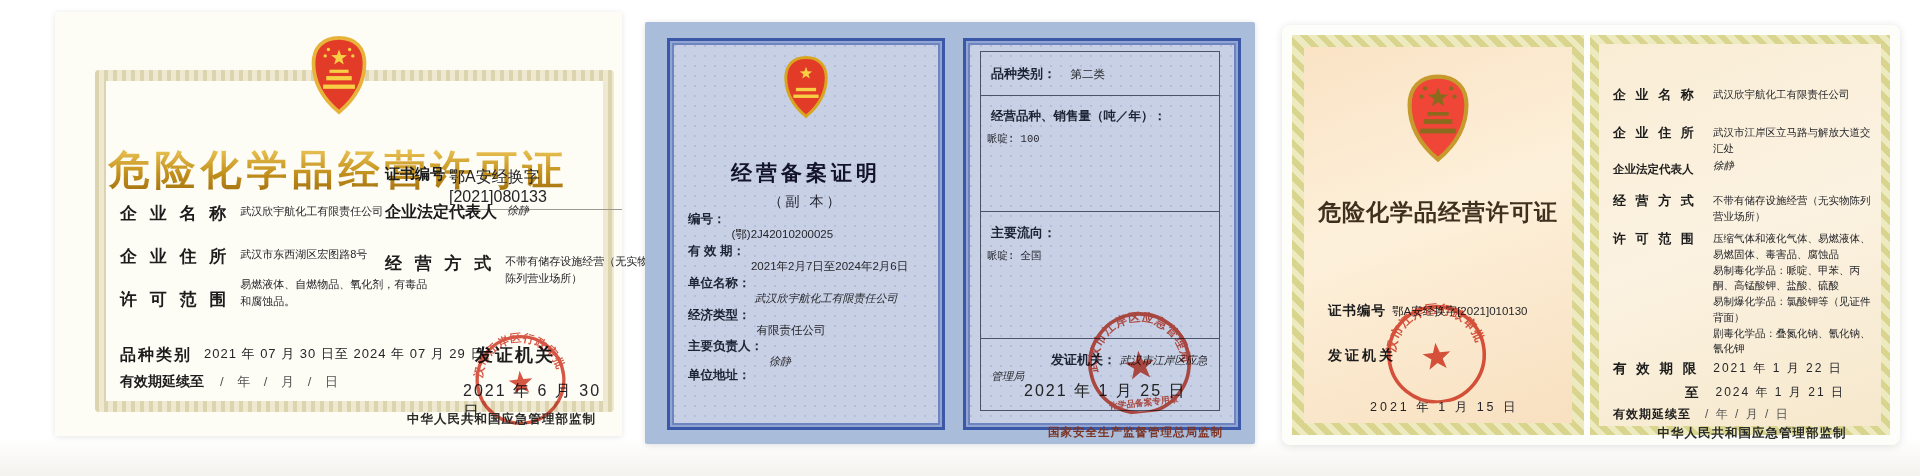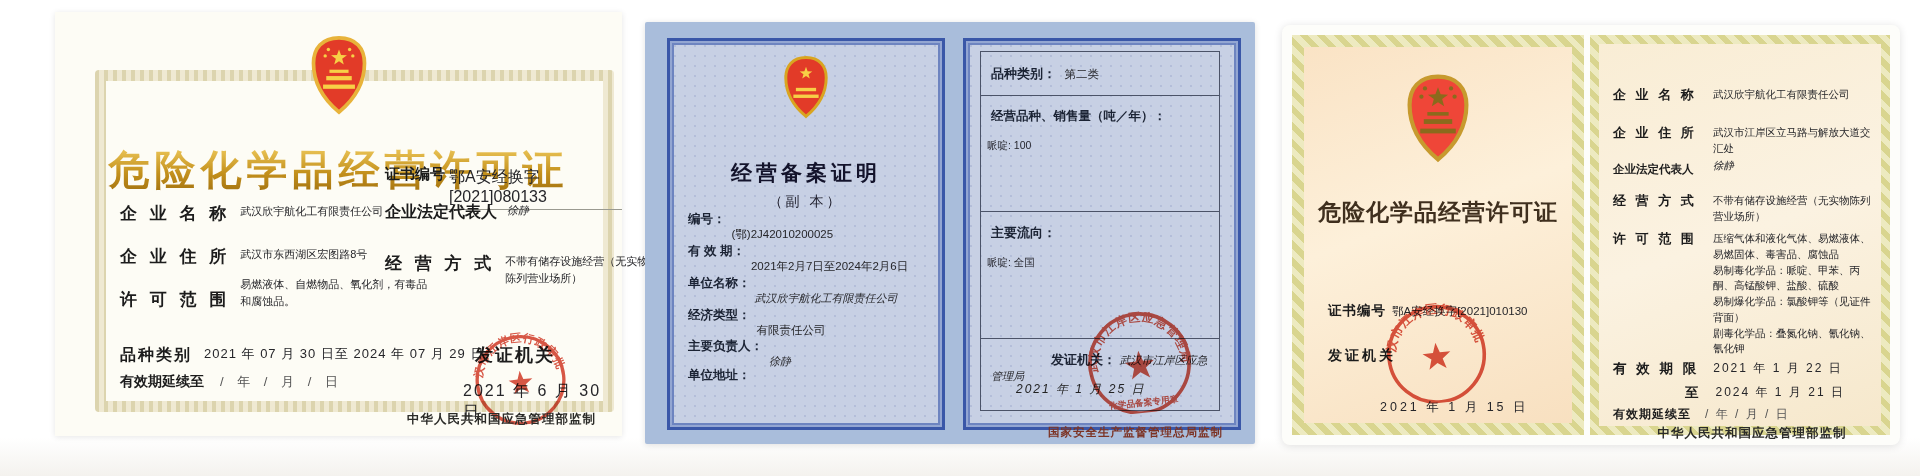--- a/index.html
+++ b/index.html
@@ -40,42 +40,42 @@
   .pm-right{left:318px;}
   .pm-t1{position:absolute;top:88px;font-size:20px;font-weight:bold;color:#13132b;letter-spacing:1px;}
   .pm-t2{position:absolute;top:118px;font-size:21px;font-weight:bold;color:#13132b;letter-spacing:4px;}
   .pm-sub{position:absolute;top:152px;font-size:14px;color:#20202e;letter-spacing:3px;}
   .pm-field{left:18px;}
   .pm-field .lbl{font-size:12.5px;color:#1b2334;}
   .pm-field .val{font-size:11.5px;margin-left:6px;margin-top:16px;}
   .pm-box{position:absolute;left:14px;top:10px;width:238px;height:358px;border:1px solid #4b5368;}
   .pm-sec{position:absolute;left:0;width:100%;box-sizing:border-box;padding:12px 10px 0;}
   .pm-sec .lbl{font-size:13px;color:#1b2334;}
-  .pm-sec .small{font-size:10.5px;color:#26262e;margin-top:14px;}
+  .pm-sec .small{font-size:10.5px;color:#26262e;margin-top:7px;font-family:Liberation Mono, monospace;}
   .pm-issuer{font-size:12.5px;}
   .pm-issuer .val{font-size:11px;}
-  .pm-date{position:absolute;left:50px;top:340px;font-size:12px;color:#222;letter-spacing:2px;font-style:italic;}
+  .pm-date{position:absolute;left:58px;top:340px;font-size:16px;color:#222;letter-spacing:2px;}
   .pm-footer{position:absolute;right:32px;bottom:4px;font-size:11.5px;font-weight:bold;color:#7c3324;letter-spacing:1px;}
 
   
   .cert-right{left:1282px;top:25px;width:618px;height:420px;background:#fdfdfa;border-radius:8px;box-shadow:0 1px 8px rgba(0,0,0,.12);}
   .page-cream{position:absolute;top:10px;height:400px;box-sizing:border-box;border:12px solid transparent;
     background:linear-gradient(160deg,#fae3c5 0%,#fdf0da 45%,#f8e0c0 100%) padding-box,
                repeating-linear-gradient(45deg,#d9d58f 0 6px,#edeac0 6px 12px) border-box;}
   .pr-left{left:10px;width:292px;}
   .pr-right{left:308px;width:300px;border-width:9px;
     background:linear-gradient(160deg,#f9edd5 0%,#fbf2e1 50%,#f6e8cc 100%) padding-box,
                repeating-linear-gradient(45deg,#d9d58f 0 6px,#edeac0 6px 12px) border-box;}
   .pr-title{position:absolute;top:150px;font-size:23px;font-weight:bold;color:#3f2f1e;letter-spacing:1px;}
   .pr-sub{position:absolute;top:182px;font-size:13.5px;color:#4a463c;letter-spacing:4px;}
   .pr-certno{left:24px;top:255px;}
   .pr-certno .lbl{font-size:13.5px;letter-spacing:1px;}
   .pr-certno .val{font-size:11.5px;margin-left:6px;margin-top:2px;}
   .pr-issuer{left:24px;top:300px;font-size:14px;letter-spacing:3px;}
-  .pr-date{left:76px;top:352px;font-size:12.5px;color:#222;letter-spacing:3px;}
+  .pr-date{left:66px;top:352px;font-size:12.5px;color:#222;letter-spacing:3px;}
   .pr-row .lbl{font-size:13px;letter-spacing:3px;width:100px;}
   .pr-row .lbl.tight{font-size:11.5px;letter-spacing:0;}
   .pr-row .val{font-size:10.5px;line-height:1.5;flex:1;margin-top:1px;}
   .pr-vrow .lbl{font-size:13.5px;letter-spacing:3px;}
   .pr-vrow .val{font-size:12px;margin-left:14px;letter-spacing:2px;}
   .pr-footer{position:absolute;left:330px;top:400px;width:280px;text-align:center;font-size:12.5px;font-weight:bold;color:#2b2b28;letter-spacing:1px;}
 
   .emblem{position:absolute;left:50%;transform:translateX(-50%);}
 </style>
 </head>
@@ -191,21 +191,21 @@
       </div>
       <div class="row pm-field" style="top:326px;">
         <span class="lbl">单位地址：</span>
       </div>
     </div>
 
     <div class="page-blue pm-right">
       <div class="pm-box">
         <div class="pm-sec" style="top:0;height:44px;border-bottom:1px solid #4b5368;">
           <span class="lbl">品种类别：</span>
-          <span class="val" style="font-size:11.5px;margin-left:4px;">第二类</span>
+          <span class="val" style="font-size:11.5px;margin-left:10px;">第二类</span>
         </div>
         <div class="pm-sec" style="top:44px;height:116px;border-bottom:1px solid #4b5368;">
           <div class="lbl" style="font-size:12.5px;">经营品种、销售量（吨／年）：</div>
           <div class="val small" style="margin-left:-4px;">哌啶: 100</div>
         </div>
         <div class="pm-sec" style="top:160px;height:127px;border-bottom:1px solid #4b5368;">
           <div class="lbl">主要流向：</div>
           <div class="val small" style="margin-left:-4px;">哌啶: 全国</div>
         </div>
         <div class="pm-sec pm-issuer" style="top:287px;height:71px;">

